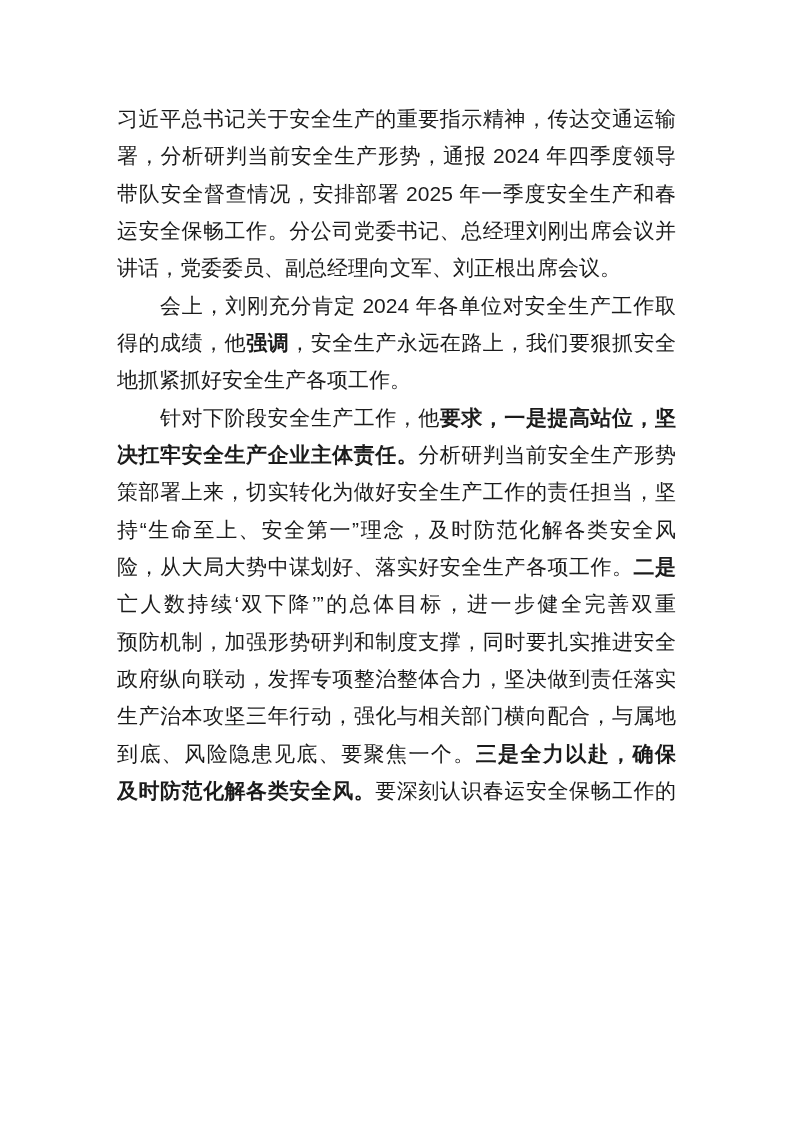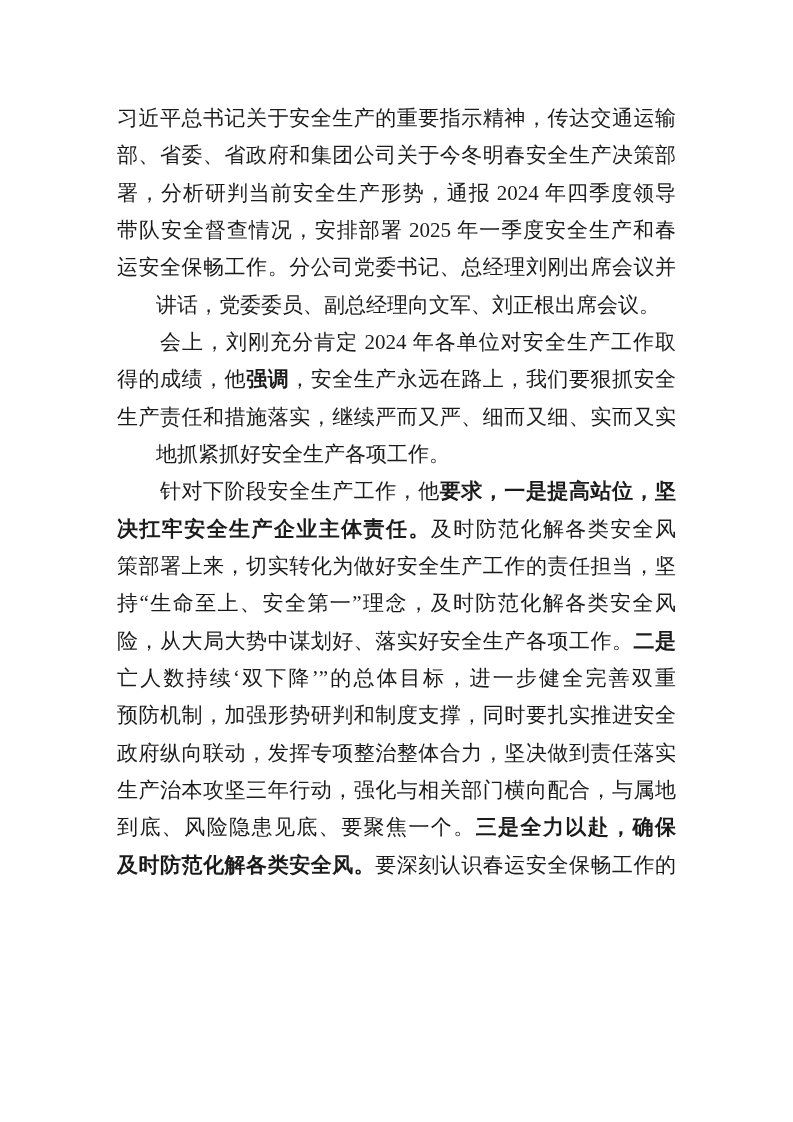--- a/index.html
+++ b/index.html
@@ -6,21 +6,21 @@
     margin: 0;
     padding: 0;
     background: #ffffff;
   }
   .page {
     position: relative;
     width: 793px;
     height: 1122px;
     background: var(--page-bg, #ffffff);
     overflow: hidden;
-    font-family: Liberation Serif, serif;
+    font-family: Liberation Sans, sans-serif;
   }
   .doc-body {
     position: absolute;
     left: 117px;
     top: 100px;
     width: 559px;
     color: var(--text-color, #1b1b1b);
   }
   .para {
     margin: 0;
@@ -35,51 +35,48 @@
     text-align-last: justify;
     
     text-justify: inter-character;
     white-space: normal;
   }
   .line.indent {
     text-indent: 43px;
   }
   .line.para-end {
     text-align-last: left;
-    margin-left: 39px;
   }
   .run {
     font-weight: normal;
   }
   .run.bold {
     font-weight: bold;
   }
 </style>
 </head>
 <body>
 
 <div class="page" style="--page-bg: #ffffff; --text-color: #1b1b1b;">
   <div class="doc-body">
       <div class="para">
         <div class="line"><span class="run">习近平总书记关于安全生产的重要指示精神，传达交通运输</span></div>
-        <div class="line"><span class="run">部、省委、省政府和集团公司关于今冬明春安全生产决策部</span></div>
         <div class="line"><span class="run">署，分析研判当前安全生产形势，通报 2024 年四季度领导</span></div>
         <div class="line"><span class="run">带队安全督查情况，安排部署 2025 年一季度安全生产和春</span></div>
         <div class="line"><span class="run">运安全保畅工作。分公司党委书记、总经理刘刚出席会议并</span></div>
         <div class="line para-end"><span class="run">讲话，党委委员、副总经理向文军、刘正根出席会议。</span></div>
       </div>
       <div class="para">
         <div class="line indent"><span class="run">会上，刘刚充分肯定 2024 年各单位对安全生产工作取</span></div>
         <div class="line"><span class="run">得的成绩，他</span><span class="run bold">强调</span><span class="run">，安全生产永远在路上，我们要狠抓安全</span></div>
-        <div class="line"><span class="run">生产责任和措施落实，继续严而又严、细而又细、实而又实</span></div>
         <div class="line para-end"><span class="run">地抓紧抓好安全生产各项工作。</span></div>
       </div>
       <div class="para">
         <div class="line indent"><span class="run">针对下阶段安全生产工作，他</span><span class="run bold">要求，一是提高站位，坚</span></div>
-        <div class="line"><span class="run bold">决扛牢安全生产企业主体责任。</span><span class="run">及时防范化解各类安全风</span></div>
+        <div class="line"><span class="run bold">决扛牢安全生产企业主体责任。</span><span class="run">分析研判当前安全生产形势</span></div>
         <div class="line"><span class="run">策部署上来，切实转化为做好安全生产工作的责任担当，坚</span></div>
         <div class="line"><span class="run">持“生命至上、安全第一”理念，及时防范化解各类安全风</span></div>
         <div class="line"><span class="run">险，从大局大势中谋划好、落实好安全生产各项工作。</span><span class="run bold">二是</span></div>
         <div class="line"><span class="run">亡人数持续‘双下降’”的总体目标，进一步健全完善双重</span></div>
         <div class="line"><span class="run">预防机制，加强形势研判和制度支撑，同时要扎实推进安全</span></div>
         <div class="line"><span class="run">政府纵向联动，发挥专项整治整体合力，坚决做到责任落实</span></div>
         <div class="line"><span class="run">生产治本攻坚三年行动，强化与相关部门横向配合，与属地</span></div>
         <div class="line"><span class="run">到底、风险隐患见底、要聚焦一个。</span><span class="run bold">三是全力以赴，确保</span></div>
         <div class="line"><span class="run bold">及时防范化解各类安全风。</span><span class="run">要深刻认识春运安全保畅工作的</span></div>
       </div>

